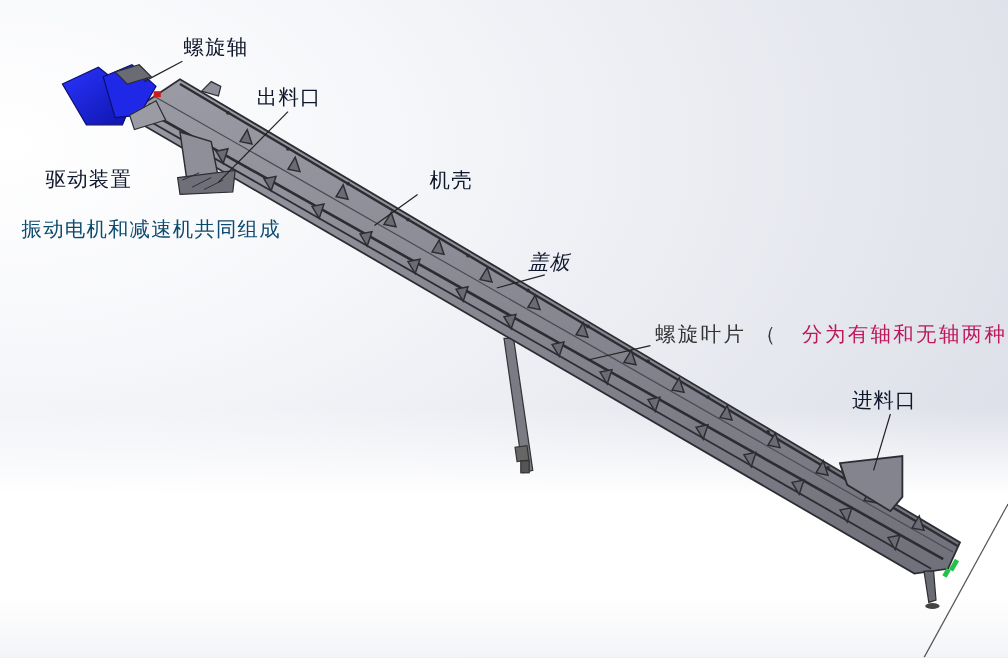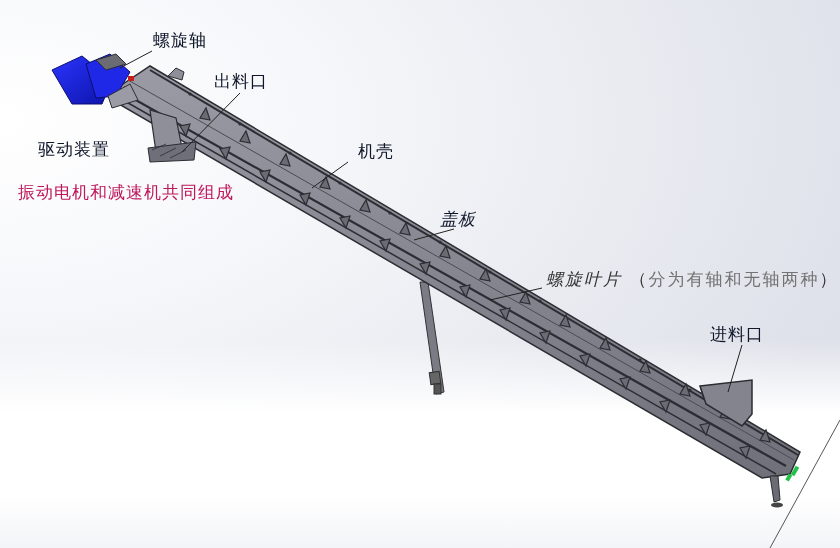--- a/index.html
+++ b/index.html
@@ -10,21 +10,21 @@
     }
     .bottom-fade {
       position: absolute; left: 0; right: 0; top: 340px; bottom: 0;
       background: linear-gradient(to bottom, rgba(255,255,255,0) 0%, #ffffff 35%, #ffffff 75%, #f3f4f7 100%);
     }
     svg.diagram { position: absolute; left: 0; top: 0; }
     .label {
       position: absolute; white-space: nowrap; color: #0f172a;
       font-size: 17px; letter-spacing: 1px; line-height: 20px;
     }
-    .label.red { color: #be185d; }
+    .label.red { color: #0c4a6e; }
     .paren { color: #333333; }
     .note { position: absolute; white-space: nowrap; font-size: 17px; letter-spacing: 2px; line-height: 20px; }
   </style>
 </head>
 <body>
 
 <div class="bottom-fade"></div>
 
 <svg class="diagram" width="840" height="548" viewBox="0 0 840 548">
   <defs>
@@ -146,17 +146,17 @@
 </svg>
 
 <div class="label" style="left:153px; top:30px;">螺旋轴</div>
 <div class="label" style="left:214px; top:72px;font-family:Liberation Serif, serif;">出料口</div>
 <div class="label" style="left:38px; top:140px;font-family:Liberation Serif, serif;">驱动装置</div>
 <div class="label red" style="left:18px; top:182px;">振动电机和减速机共同组成</div>
 <div class="label" style="left:333px; top:141px;margin-left:25px;">机壳</div>
 <div class="label" style="left:440px; top:209px;font-style:italic;">盖板</div>
 
 <div class="note" style="left:546px; top:269px;">
-  <span style="color:#333333;font-style:italic;">螺旋叶片</span>
-  <span class="paren">（</span><span style="color:#737373;">分为有轴和无轴两种</span><span class="paren">）</span>
+  <span style="color:#333333;">螺旋叶片</span>
+  <span class="paren">（</span><span style="color:#be185d;margin-left:20px;">分为有轴和无轴两种</span><span class="paren">）</span>
 </div>
 
 <div class="label" style="left:710px; top:324px;">进料口</div>
 
 </body></html>

